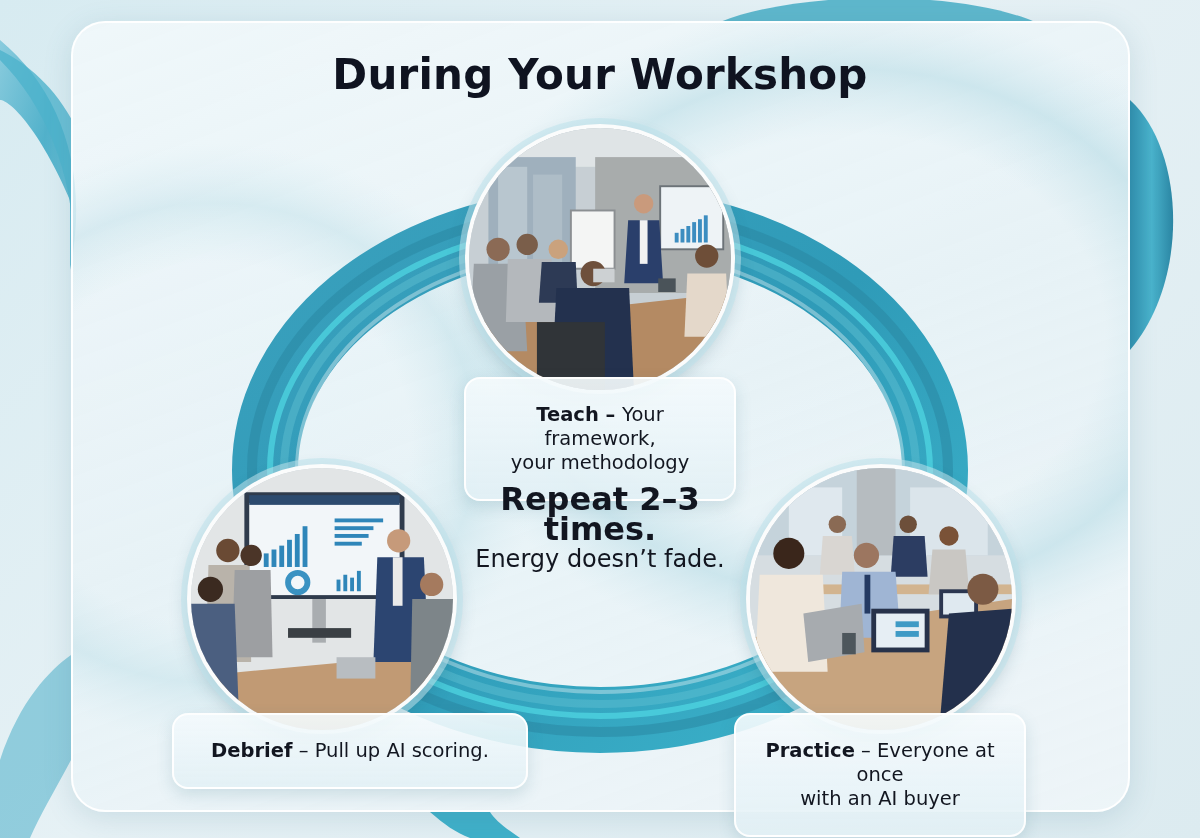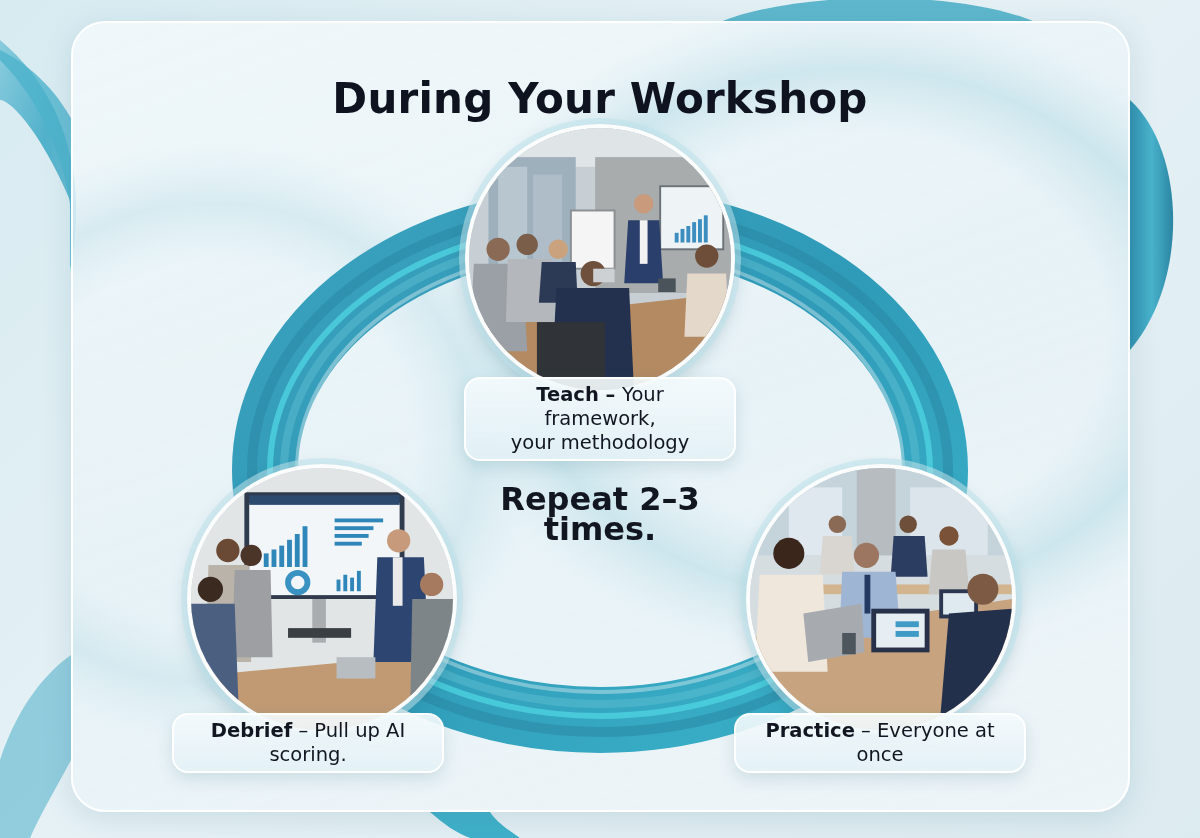--- a/index.html
+++ b/index.html
@@ -23,38 +23,37 @@
     }
     .card-inner-svg { position: absolute; left: 0; top: 0; }
     .title {
       position: absolute;
       left: 0; width: 1200px; top: 50px;
       text-align: center;
       font-size: 42px;
       font-weight: bold;
       letter-spacing: 0.2px;
       color: #0f1320;
-      margin-top: 24px;
     }
     .photo {
       position: absolute;
       width: 270px; height: 270px;
       border-radius: 50%;
       border: 4px solid rgba(255,255,255,0.92);
       box-shadow: 0 0 0 6px rgba(190,225,235,0.55), 0 8px 18px rgba(40,90,110,0.25);
       overflow: hidden;
       background: #c9d4da;
     }
     .photo svg { display: block; width: 100%; height: 100%; }
     .label {
       position: absolute;
       text-align: center;
       font-size: 19.5px;
       line-height: 24px;
-      padding: 4px 14px;
+      padding: 24px 14px;
       border-radius: 16px;
       border: 2px solid rgba(255,255,255,0.95);
       background: linear-gradient(180deg, rgba(244,250,252,0.92), rgba(226,240,245,0.88));
       box-shadow: 0 6px 16px rgba(60,120,140,0.18);
       color: #121620;
     }
     .label b { font-weight: bold; }
     .center-text {
       position: absolute;
       left: 450px; width: 300px; top: 484px;
@@ -239,27 +238,29 @@
   </svg>
 </div>
 
 <div class="label" style="left:464px; top:377px; width:272px;">
   <div>
     <b>Teach</b><b> – </b><span>Your framework,</span>
   </div>
   <div>your methodology</div>
 </div>
 
-<div class="label" style="left:172px; top:713px; width:272px;">
+<div class="label" style="left:172px; top:713px; width:356px;">
   <div>
     <b>Debrief</b><span> – </span><span>Pull up AI scoring.</span>
   </div>
 </div>
 
 <div class="label" style="left:734px; top:713px; width:292px;">
   <div>
     <b>Practice</b><span> – </span><span>Everyone at once</span>
   </div>
+  <div>with an AI buyer</div>
 </div>
 
 <div class="center-text">
   <span class="strong">Repeat 2–3 times.</span>
+  <span class="sub">Energy doesn’t fade.</span>
 </div>
 
 </body></html>

